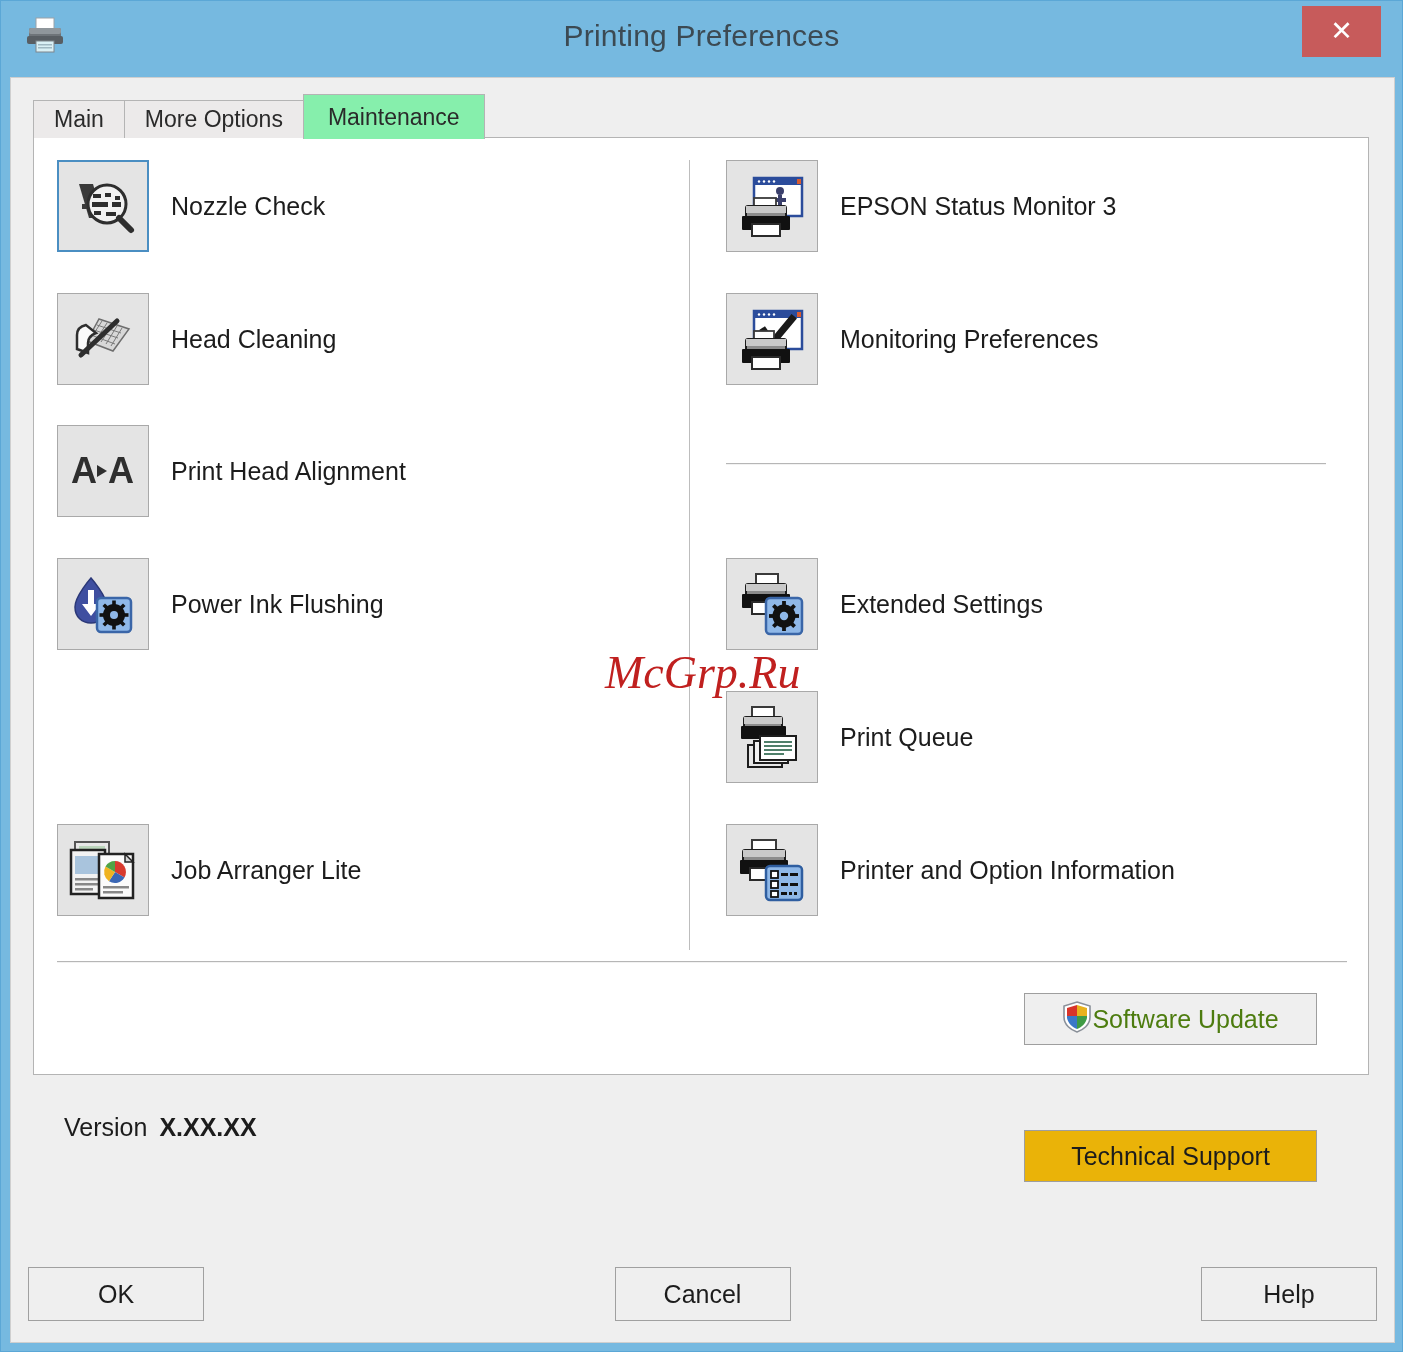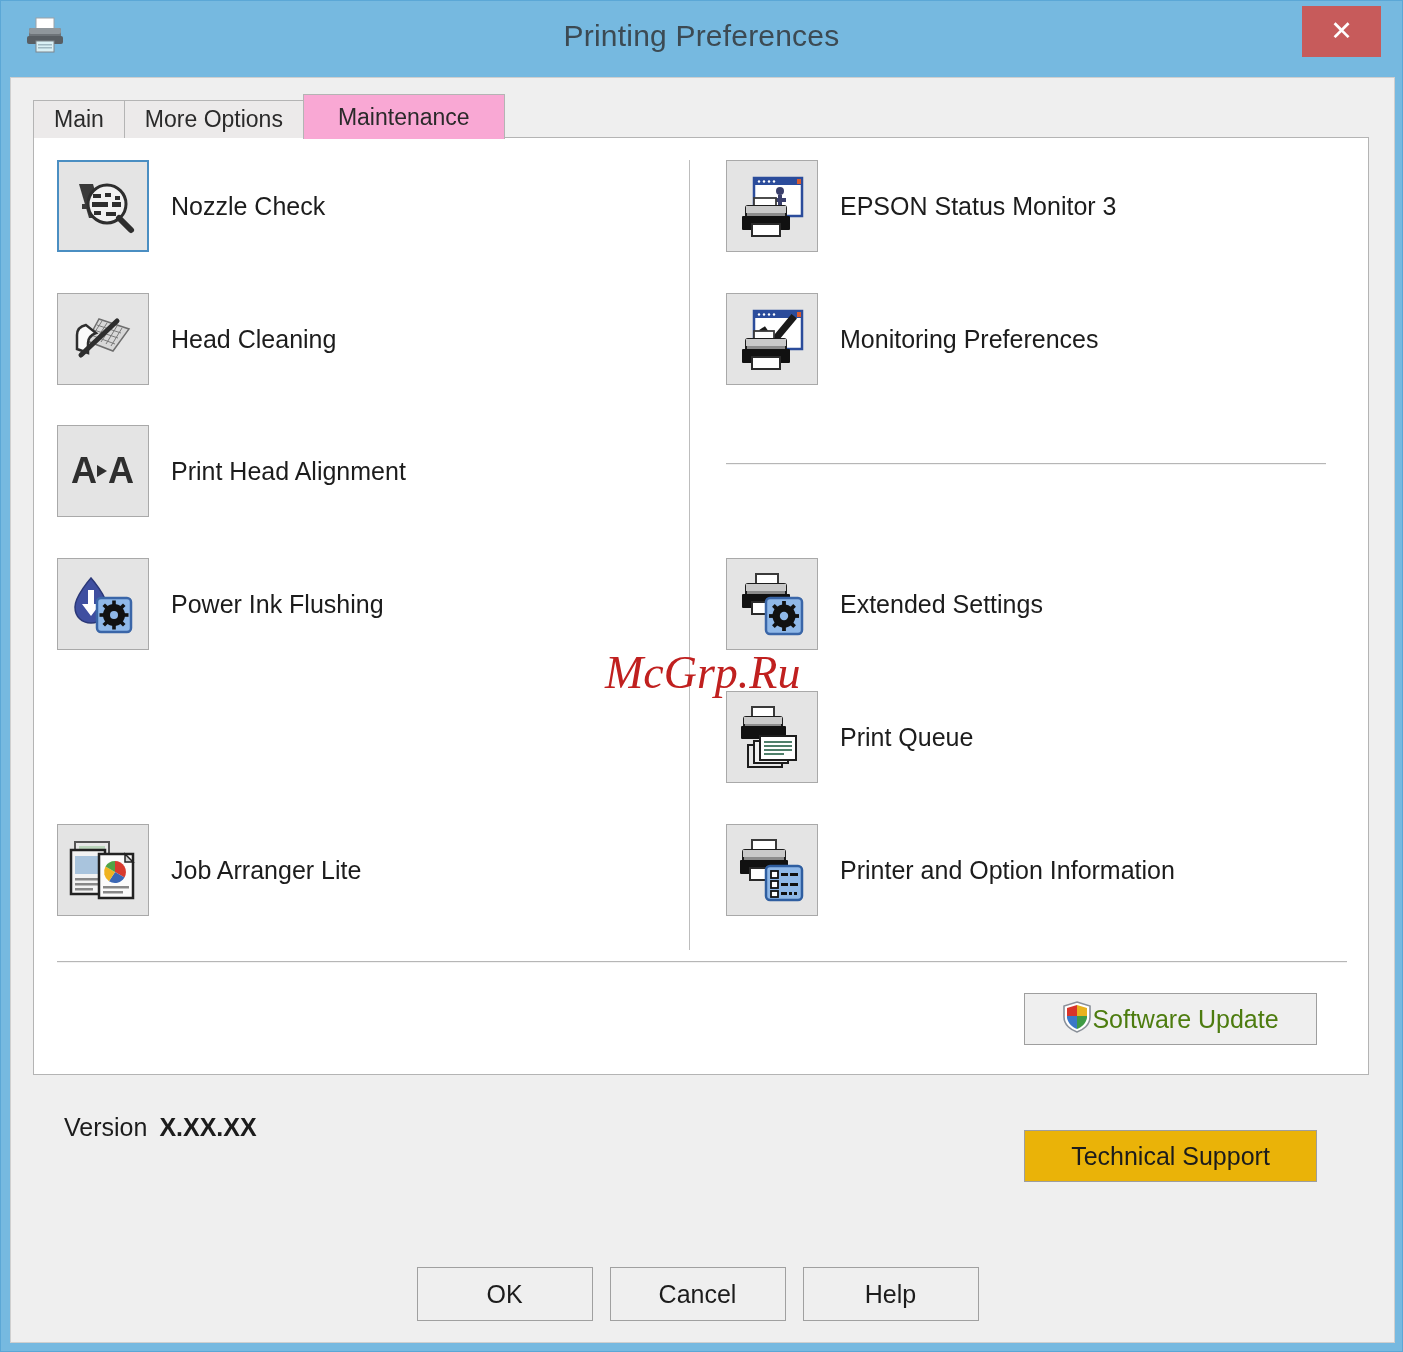--- a/index.html
+++ b/index.html
@@ -71,26 +71,26 @@
     border-bottom: none;
     font-size: 23px;
     color: #2a2a2a;
     display: flex; align-items: center;
     cursor: pointer;
     margin-right: -1px;
     font-family: "Liberation Sans", sans-serif;
   }
   .tab.active {
     height: 45px;
-    background: #f9a8d4;
+    background: #86efac;
     border-color: #b4b4b4;
     position: relative;
     z-index: 6;
     margin-bottom: -1px;
-    padding: 0 34px;
+    padding: 0 24px;
     margin-top: 18px;
   }
   
   .panel {
     position: absolute;
     left: 22px; top: 59px;
     width: 1336px; height: 938px;
     background: #ffffff;
     border: 1px solid #b4b4b4;
   }
@@ -173,22 +173,22 @@
     display: flex; align-items: center; justify-content: center;
     cursor: pointer;
     font-size: 25px; color: #1c1c1c;
     font-family: "Liberation Sans", sans-serif;
   }
   
   .footer {
     position: absolute;
     left: 0; right: 0; bottom: 18px;
     height: 60px;
-    display: flex; justify-content: center; align-items: center;
-    padding-right: 27px;
+    display: flex; justify-content: space-between; align-items: center;
+    padding-right: 17px;
   }
   .dlg-btn {
     width: 176px; height: 54px;
     margin-left: 17px;
     background: #efefef;
     border: 1px solid #a0a0a0;
     font-size: 25px;
     color: #1c1c1c;
     cursor: pointer;
     font-family: "Liberation Sans", sans-serif;

